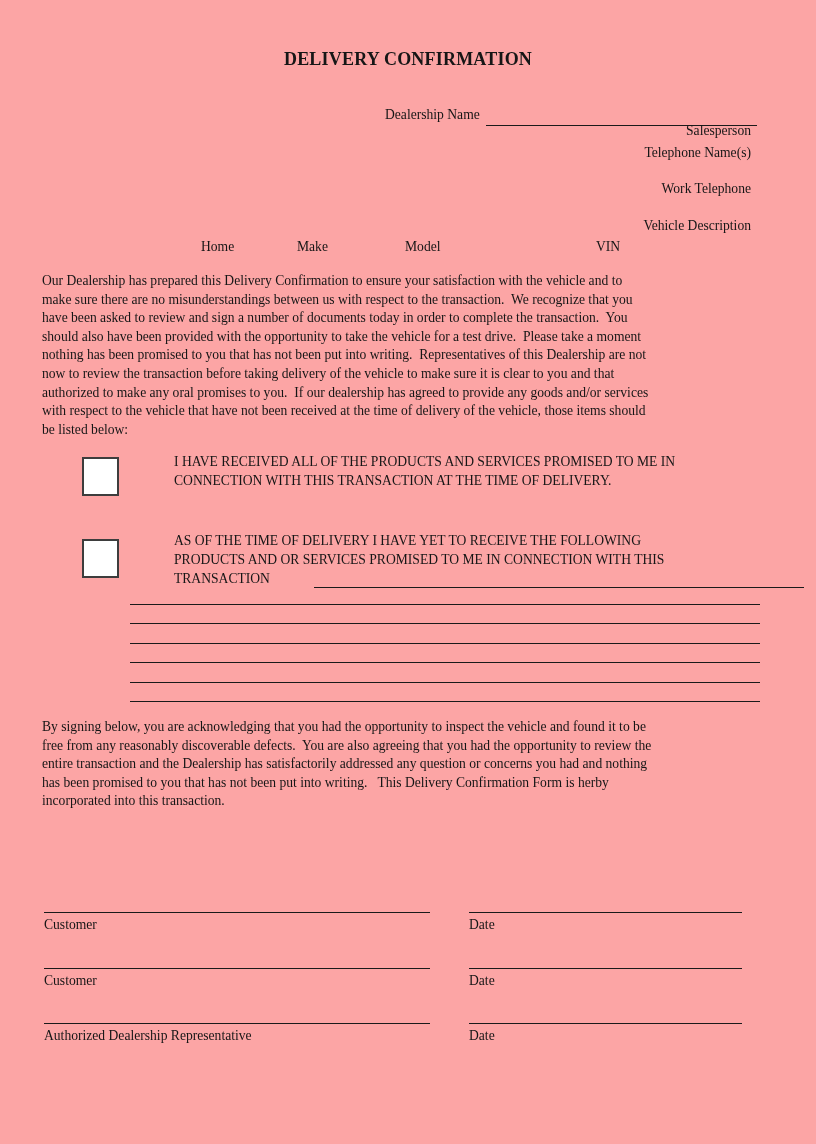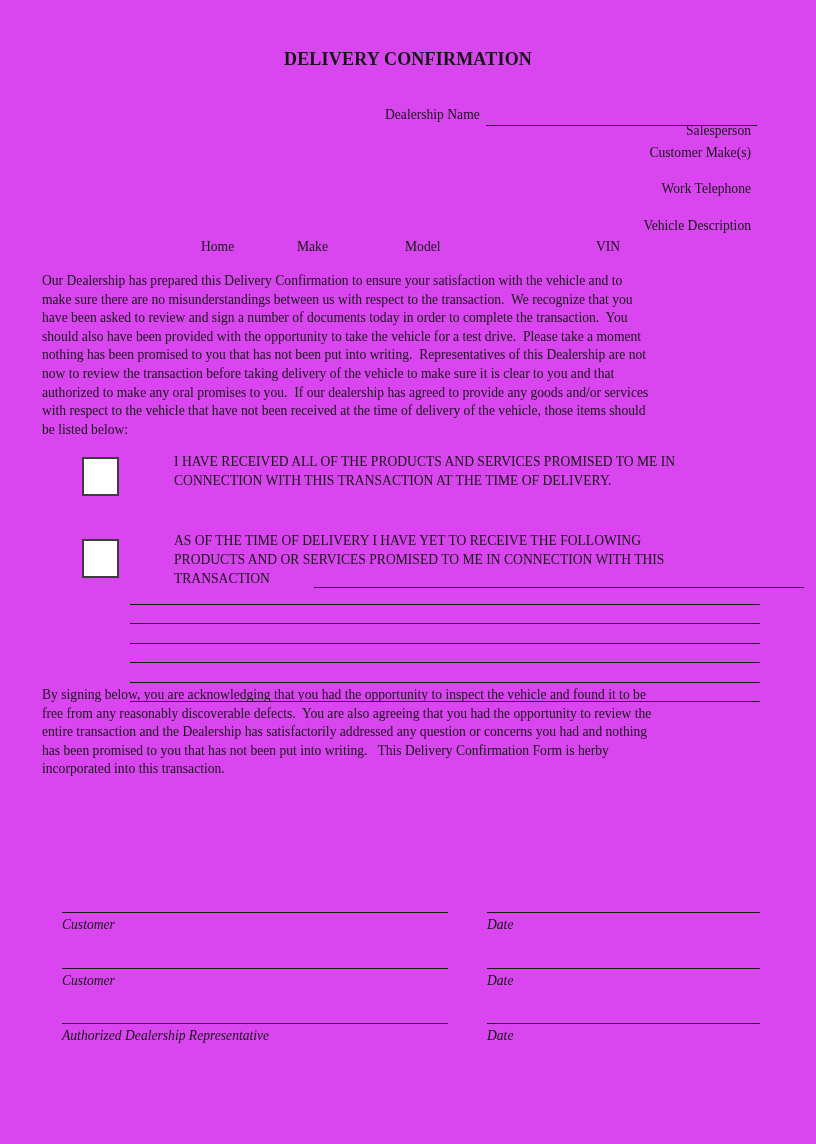--- a/index.html
+++ b/index.html
@@ -1,19 +1,19 @@
 <!DOCTYPE html>
 <html><head>
 <meta charset="utf-8">
 <style>
   html,body{margin:0;padding:0;background:#ffffff;}
   .page{
     position:relative;
     width:816px;height:1144px;
-    background:#d946ef;
+    background:#fca5a5;
     color:#161616;
     font-family:"Liberation Serif","DejaVu Serif",serif;
     font-size:13.6px;
     overflow:hidden;
   }
   .title{
     position:absolute;top:49px;left:0;width:100%;
     text-align:center;font-size:18px;font-weight:bold;
     margin:0;letter-spacing:.2px;
   }
@@ -33,21 +33,21 @@
   .pline{white-space:pre;}
   .checkbox{
     position:absolute;width:33px;height:35px;
     border:2px solid #3d3d3d;background:#ffffff;
   }
   .cbtext{position:absolute;left:130px;line-height:19px;margin-left:44px;}
   .tr-row{display:flex;align-items:flex-end;width:630px;gap:36px;}
   .tr-row .fill-line{margin-left:8px;margin-bottom:0;}
   .blanks{position:absolute;left:130px;width:630px;}
   .blank-line{height:18.5px;border-bottom:1.6px solid #1a1a1a;}
-  .sig-row{position:absolute;left:62px;width:698px;display:flex;font-style:italic;}
+  .sig-row{position:absolute;left:44px;width:698px;display:flex;}
   .sig-col{display:flex;flex-direction:column;}
   .sig-line{border-top:1.6px solid #1a1a1a;height:0;}
   .sig-label{margin-top:4px;white-space:pre;}
   .sig-gap{flex:0 0 39px;}
 </style>
 </head>
 <body>
 
 <div class="page">
 
@@ -60,21 +60,21 @@
     </div>
     <div class="spacer" style="width:11px"></div>
     <div class="field" style="flex:1">
       <span class="label">Salesperson</span>
       <span class="fill-line"></span>
     </div>
   </div>
 
   <div class="row" style="top:144px">
     <div class="field" style="flex:1">
-      <span class="label">Customer Make(s)</span>
+      <span class="label">Telephone Name(s)</span>
       <span class="fill-line"></span>
     </div>
   </div>
 
   <div class="row" style="top:180px">
     <div class="spacer" style="width:28px"></div>
     <div class="field" style="flex:1">
       <span class="label">Work Telephone</span>
       <span class="fill-line"></span>
     </div>
@@ -121,21 +121,21 @@
 
   <div class="blanks" style="top:585px">
     <div class="blank-line"></div>
     <div class="blank-line"></div>
     <div class="blank-line"></div>
     <div class="blank-line"></div>
     <div class="blank-line"></div>
     <div class="blank-line"></div>
   </div>
 
-  <div class="para" style="left:42px;top:686px">
+  <div class="para" style="left:42px;top:718px">
     <div class="pline">By signing below, you are acknowledging that you had the opportunity to inspect the vehicle and found it to be</div>
     <div class="pline">free from any reasonably discoverable defects.  You are also agreeing that you had the opportunity to review the</div>
     <div class="pline">entire transaction and the Dealership has satisfactorily addressed any question or concerns you had and nothing</div>
     <div class="pline">has been promised to you that has not been put into writing.   This Delivery Confirmation Form is herby</div>
     <div class="pline">incorporated into this transaction.</div>
   </div>
 
   <div class="sig-row" style="top:912px">
     <div class="sig-col" style="width:386px">
       <div class="sig-line"></div>

